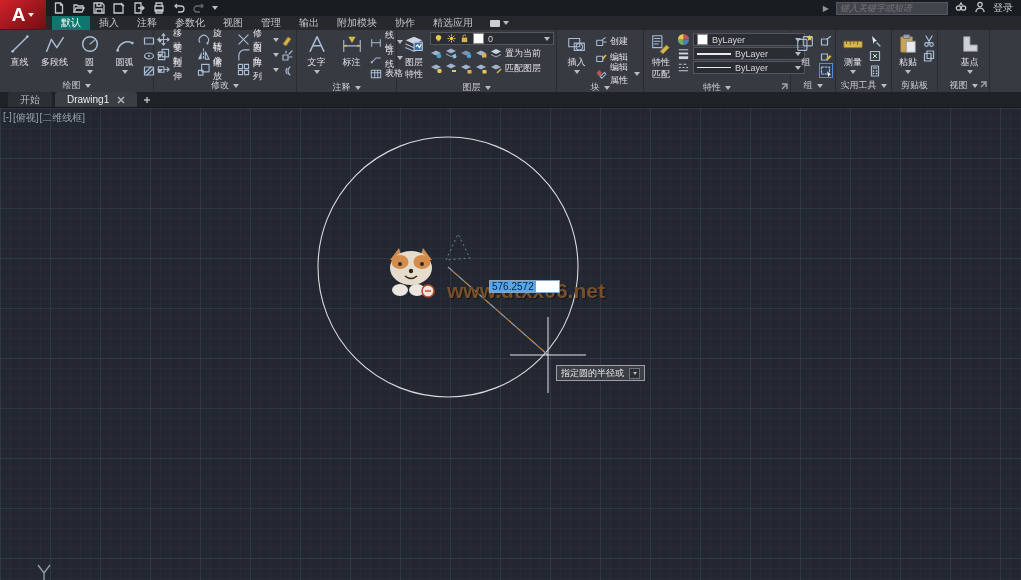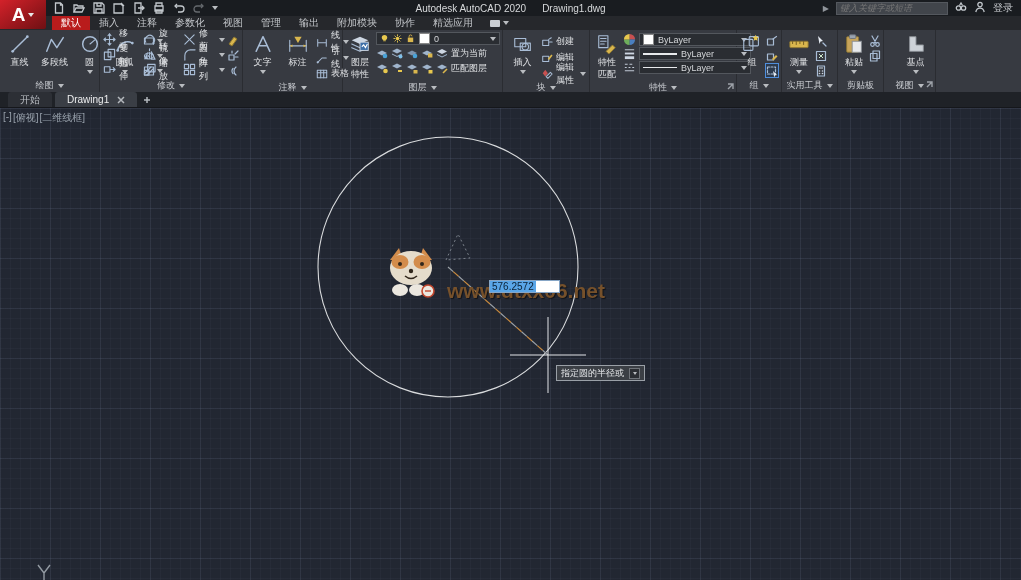--- a/index.html
+++ b/index.html
@@ -22,21 +22,21 @@
   
   .logo{position:absolute;left:0;top:0;width:46px;height:29px;z-index:6;
         background:linear-gradient(145deg,#d3222a 0%,#9c171d 55%,#6e1013 100%);
         display:flex;align-items:center;justify-content:center;gap:3px;
         color:#fff;font-weight:bold;font-size:19px;border-radius:0 0 2px 0;}
   .logo .caret{border-top-color:#e8e8e8;}
   
   .menurow{position:absolute;left:0;top:16px;width:1021px;height:14px;background:#26282c;
            display:flex;align-items:stretch;padding-left:52px;box-sizing:border-box;}
   .menutab{display:flex;align-items:center;padding:0 9px;font-size:10px;color:#c3c6ca;cursor:default;}
-  .menutab.active{background:#b91c1c;color:#ffffff;}
+  .menutab.active{background:#0f766e;color:#ffffff;}
   .ribbonstate{display:flex;align-items:center;gap:3px;padding:0 8px;}
   .ribbonstate .box{width:10px;height:7px;background:#caced2;border-radius:1px;}
   
   .ribbon{position:absolute;left:0;top:30px;width:1021px;height:62px;background:#373a41;display:flex;}
   .panel{display:flex;flex-direction:column;border-right:1px solid #2a2c31;box-sizing:border-box;flex:none;}
   .panel-body{flex:1;display:flex;align-items:flex-start;padding:2px 3px 0 3px;gap:2px;}
   .panel-label{height:13px;display:flex;align-items:center;justify-content:center;gap:4px;
                font-size:9px;color:#c9ccd1;position:relative;}
   .caret{width:0;height:0;border-left:3px solid transparent;border-right:3px solid transparent;
          border-top:4px solid #b9bcc0;display:inline-block;}
@@ -146,24 +146,20 @@
           </svg>
         </span>
       <span class="qic dim">
           <svg viewBox="0 0 12 12">
             <path d="M10 4H4a3 3 0 0 0 0 6h3"></path>
             <path d="M8 2l2 2-2 2"></path>
           </svg>
         </span>
       <span class="caret"></span>
     </div>
-    <div class="title-center">
-      <span>Autodesk AutoCAD 2020</span>
-      <span>Drawing1.dwg</span>
-    </div>
     <div class="tb-right">
       <span style="color:#8f949a;font-size:8px;">▶</span>
       <input class="searchbox" placeholder="键入关键字或短语" style="">
       <span><svg viewBox="0 0 12 12">
             <circle cx="3.5" cy="7" r="2.2"></circle>
             <circle cx="8.5" cy="7" r="2.2"></circle>
             <path d="M5.5 6h1M4.5 4.5L6 2l1.5 2.5"></path>
           </svg></span>
       <span><svg viewBox="0 0 12 12">
             <circle cx="6" cy="3.6" r="2.2"></circle>
@@ -190,21 +186,21 @@
     <div class="menutab">协作</div>
     <div class="menutab">精选应用</div>
     <div class="ribbonstate">
       <span class="box"></span>
       <span class="caret"></span>
     </div>
   </div>
 
   <div class="ribbon">
 
-    <div class="panel" style="width:100px">
+    <div class="panel" style="width:154px">
       <div class="panel-body">
         <div class="bigbtn">
           <svg viewBox="0 0 24 24">
               <line class="ic" x1="4" y1="20" x2="20" y2="4"></line>
               <circle cx="4" cy="20" r="1.5" fill="#a9bdd6"></circle>
               <circle cx="20" cy="4" r="1.5" fill="#a9bdd6"></circle>
             </svg>
           <span>直线</span>
         </div>
         <div class="bigbtn">

